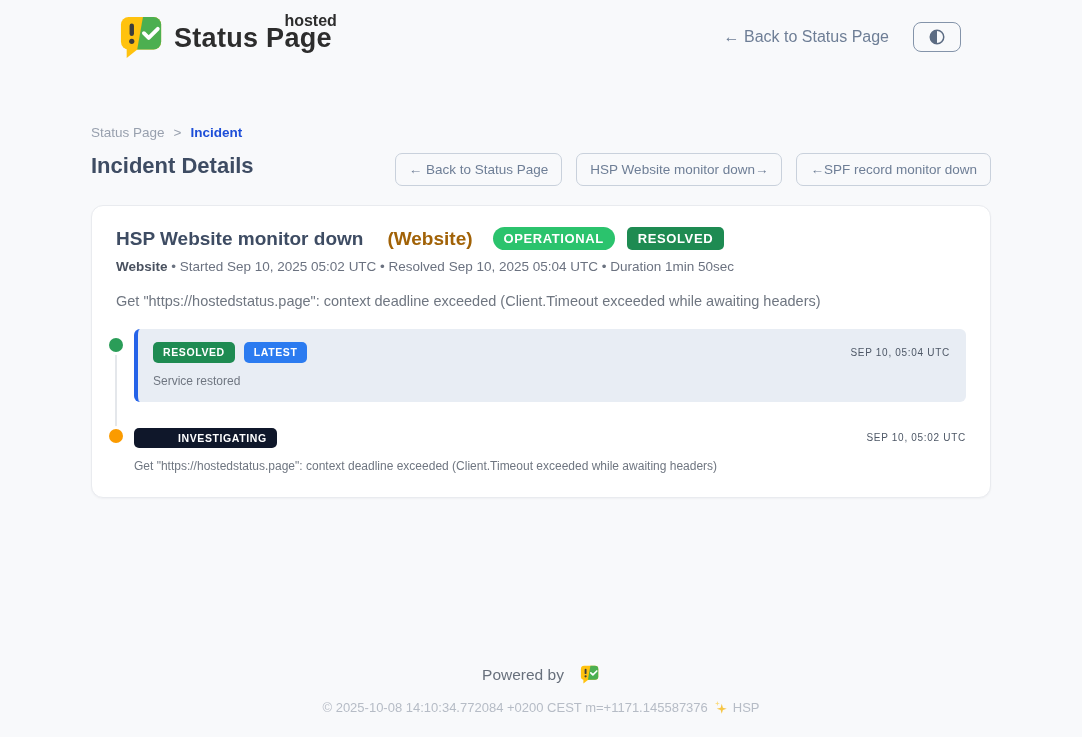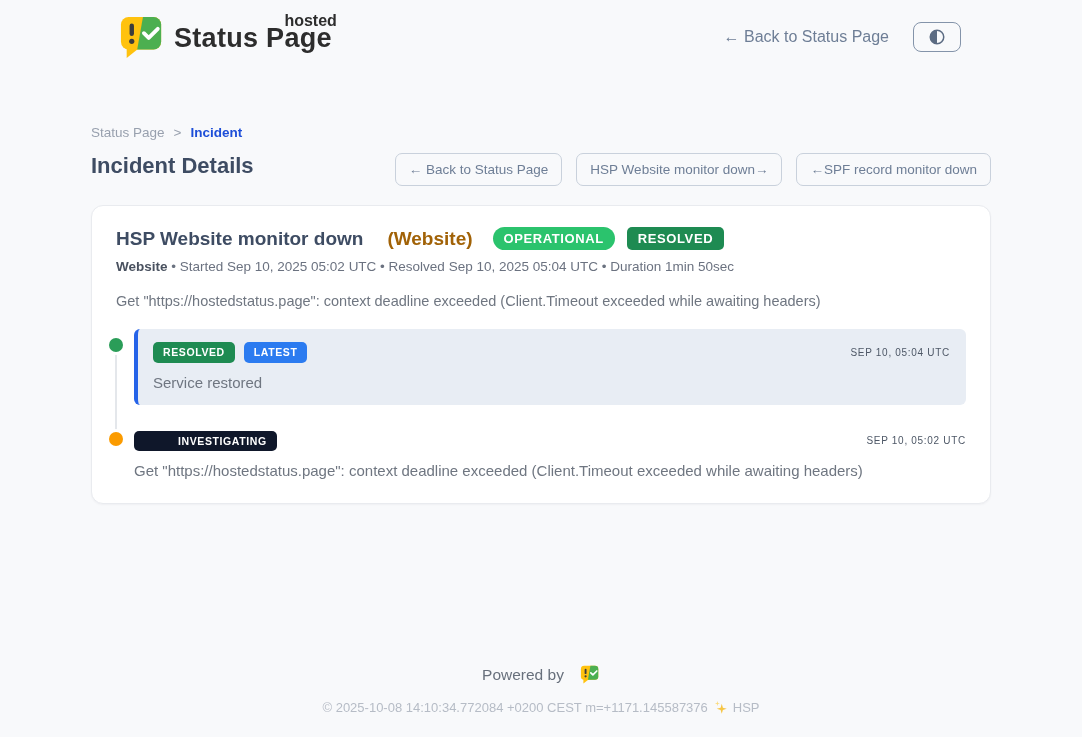--- a/index.html
+++ b/index.html
@@ -175,21 +175,21 @@
   .t-badge.resolved { background: #1e8b52; }
   .t-badge.latest { background: #2b7bf0; }
   .t-badge.investigating { background: #0f172a; padding-left: 44px; }
   .t-time {
     font-size: 10px;
     font-weight: 400;
     color: #4d5766;
     letter-spacing: 0.7px;
     white-space: nowrap;
   }
-  .t-msg { margin-top: 11px; font-size: 15px; color: #6f7681; }
+  .t-msg { margin-top: 11px; font-size: 12px; color: #6f7681; }
 
   
   .site-footer { margin-top: auto; text-align: center; padding-bottom: 22px; }
   .powered {
     display: flex;
     align-items: center;
     justify-content: center;
     gap: 16px;
     font-size: 15.5px;
     color: #68707c;

